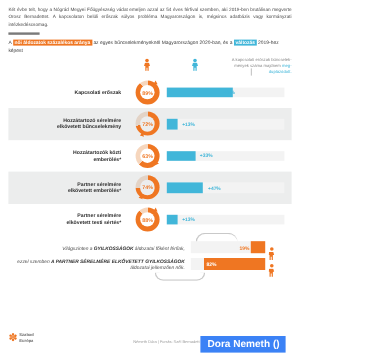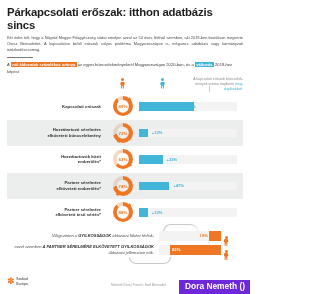--- a/index.html
+++ b/index.html
@@ -84,30 +84,29 @@
   .bnum{position:absolute;font-size:4.2px;font-weight:bold;}
   .bperson{width:10px;display:flex;justify-content:center;}
 
   
   .footer{position:absolute;left:0;bottom:0;width:250px;height:22px;}
   .logo{position:absolute;left:7px;top:5px;display:flex;align-items:center;gap:1.6px;}
   .logo .mark{font-size:9px;color:#ef7622;line-height:1;}
   .logo .ltext{font-size:3.4px;font-weight:bold;color:#6d6d6d;line-height:1.18;}
   .credit{position:absolute;left:111px;top:11px;font-size:3.3px;color:#9a9a9a;}
   .badge{
-    position:absolute;right:0;bottom:0;background:#6d28d9;color:#fff;
+    position:absolute;right:12px;bottom:0;background:#3b82f6;color:#fff;
     font-size:8.4px;font-weight:bold;padding:2.6px 5px 3.2px 6px;line-height:1;
   }
 </style>
 </head>
 <body>
 
 <div class="sheet">
 
-  <div class="title">Párkapcsolati erőszak: itthon adatbázis sincs</div>
 
   <div class="lede">Két évbe telt, hogy a Nógrád Megyei Főügyészség vádat emeljen azzal az 54 éves férfival szemben, aki 2019-ben brutálisan megverte Orosz Bernadettet. A kapcsolaton belüli erőszak súlyos probléma Magyarországon is, mégsincs adatbázis vagy kormányzati intézkedéscsomag.</div>
 
   <div class="rule"></div>
 
   <div class="legend">
     <span class="plain">A </span><span class="hl-orange">női áldozatok százalékos aránya</span><span class="plain"> az egyes bűncselekményeknél Magyarországon 2020-ban, és a </span><span class="hl-blue">változás</span><span class="plain"> 2019-hez képest</span>
   </div>
 
   <div class="markers">

